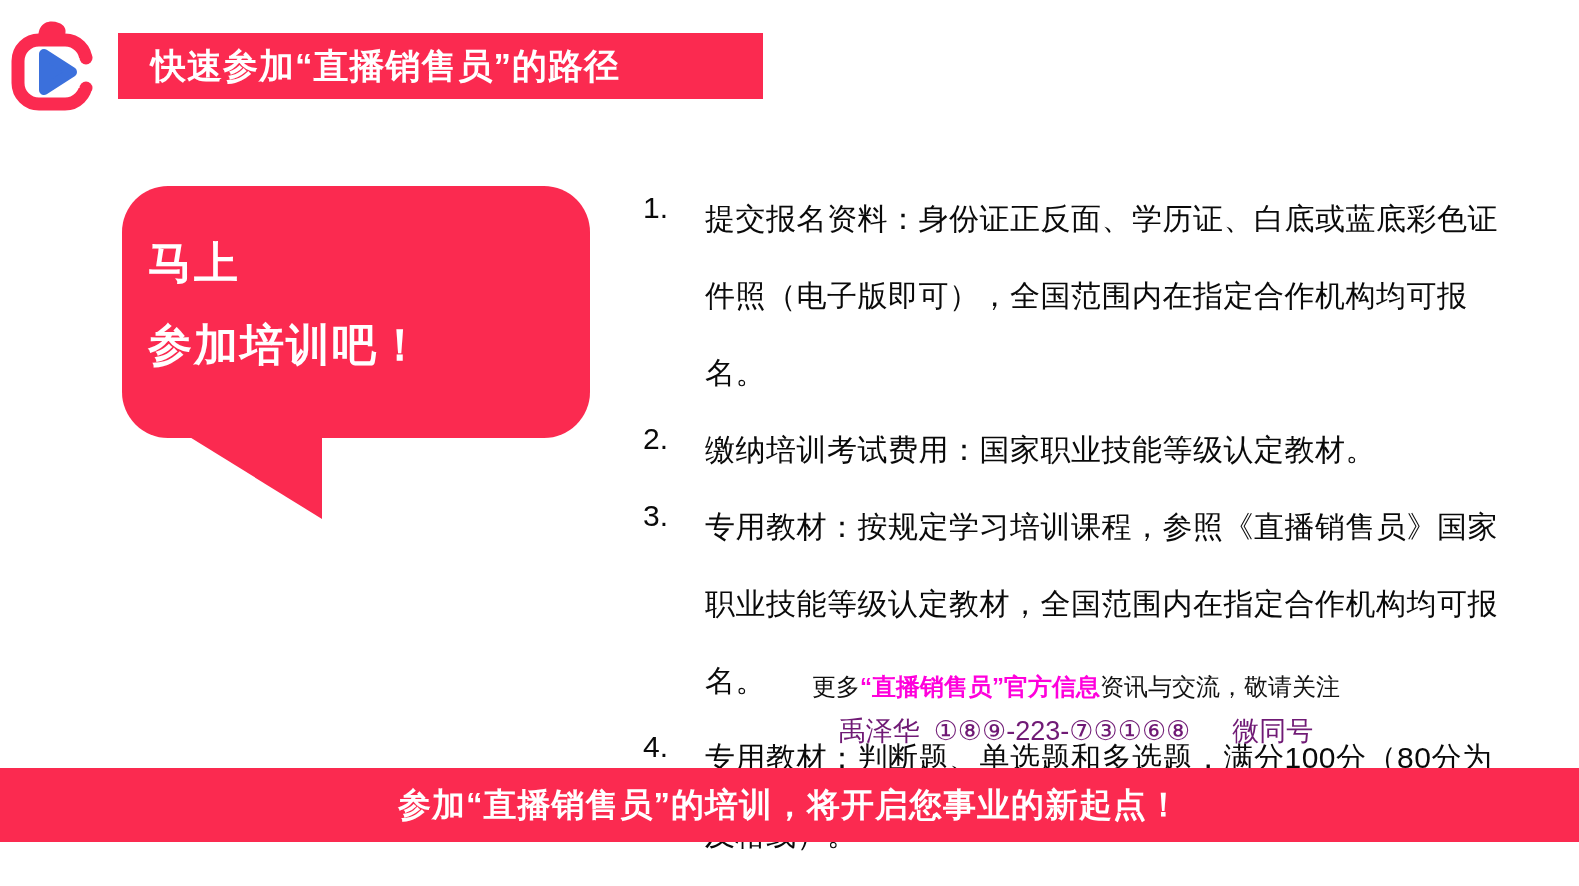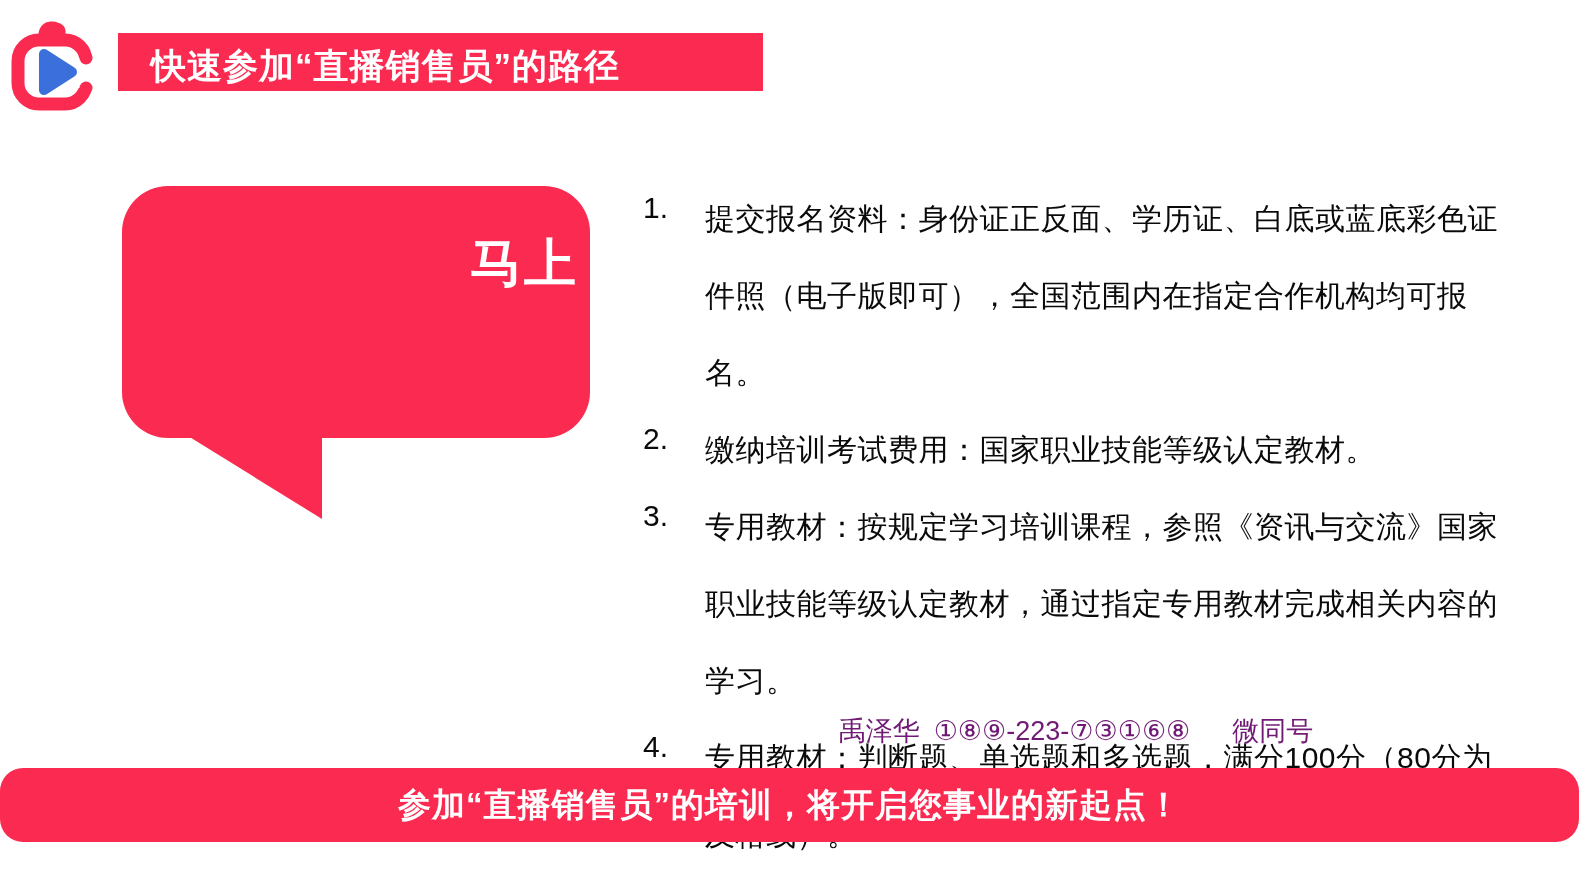--- a/index.html
+++ b/index.html
@@ -14,21 +14,21 @@
   }
   
   .logo {
     position: absolute;
     left: 6px; top: 14px;
     width: 92px; height: 102px;
   }
   .title-banner {
     position: absolute;
     left: 118px; top: 33px;
-    width: 645px; height: 58px;
+    width: 645px; height: 66px;
     background: #FB2A50;
     color: #ffffff;
     font-size: 35px;
     font-weight: 700;
     line-height: 66px;
     padding-left: 33px;
     letter-spacing: 1px;
     white-space: nowrap;
   }
   
@@ -42,25 +42,24 @@
   .bubble-tail {
     position: absolute;
     left: 188px; top: 436px;
     width: 136px; height: 85px;
   }
   .bubble-text {
     position: absolute;
     left: 148px; top: 222px;
     width: 430px;
     color: #ffffff;
-    font-size: 52px;
+    font-size: 44px;
     font-weight: 700;
     line-height: 82px;
     letter-spacing: 2px;
-    text-align: right;
   }
   
   .steps {
     position: absolute;
     left: 643px; top: 180px;
     width: 868px;
     color: #0a0a0a;
   }
   .step {
     display: flex;
@@ -110,21 +109,20 @@
     position: absolute;
     left: 0; top: 768px;
     width: 1579px; height: 74px;
     background: #FB2A50;
     color: #ffffff;
     font-size: 33px;
     font-weight: 700;
     line-height: 74px;
     text-align: center;
     letter-spacing: 1px;
-    border-radius: 23px;
   }
 </style>
 </head>
 <body>
 
 <div class="page">
 
   <svg class="logo" viewBox="0 0 92 102" xmlns="http://www.w3.org/2000/svg">
 
     <path d="M 34 32 C 28 12, 40 4, 53 9 C 64 13, 60 26, 50 30 Z" fill="#FB2A50"></path>
@@ -139,44 +137,48 @@
   </svg>
 
   <div class="title-banner">快速参加“直播销售员”的路径</div>
 
   <div class="bubble"></div>
   <svg class="bubble-tail" viewBox="0 0 136 85" xmlns="http://www.w3.org/2000/svg">
     <polygon points="0,0 134,0 134,83" fill="#FB2A50"></polygon>
   </svg>
   <div class="bubble-text">
     <div>马上</div>
+    <div>参加培训吧！</div>
   </div>
 
   <div class="steps">
     <div class="step">
       <span class="num">1.</span>
       <span class="txt">提交报名资料：身份证正反面、学历证、白底或蓝底彩色证件照（电子版即可），全国范围内在指定合作机构均可报名。</span>
     </div>
     <div class="step">
       <span class="num">2.</span>
       <span class="txt">缴纳培训考试费用：国家职业技能等级认定教材。</span>
     </div>
     <div class="step">
       <span class="num">3.</span>
-      <span class="txt">专用教材：按规定学习培训课程，参照《资讯与交流》国家职业技能等级认定教材，通过指定专用教材完成相关内容的学习。</span>
+      <span class="txt">专用教材：按规定学习培训课程，参照《直播销售员》国家职业技能等级认定教材，全国范围内在指定合作机构均可报名。</span>
     </div>
     <div class="step">
       <span class="num">4.</span>
       <span class="txt">专用教材：判断题、单选题和多选题，满分100分（80分为及格线）。</span>
     </div>
     <div class="step">
       <span class="num">5.</span>
       <span class="txt">颁发合格证书：考后15个工作日下证，在国培网可查询。</span>
     </div>
   </div>
 
+  <div class="note-line1">
+    <span>更多</span><span class="hl">“直播销售员”官方信息</span><span>资讯与交流，敬请关注</span>
+  </div>
   <div class="note-line2">
     <span class="name">禹泽华</span><span class="phone">①⑧⑨-223-⑦③①⑥⑧</span><span class="wechat">微同号</span>
   </div>
 
   <div class="bottom-banner">参加“直播销售员”的培训，将开启您事业的新起点！</div>
 
 </div>
 
 </body></html>

